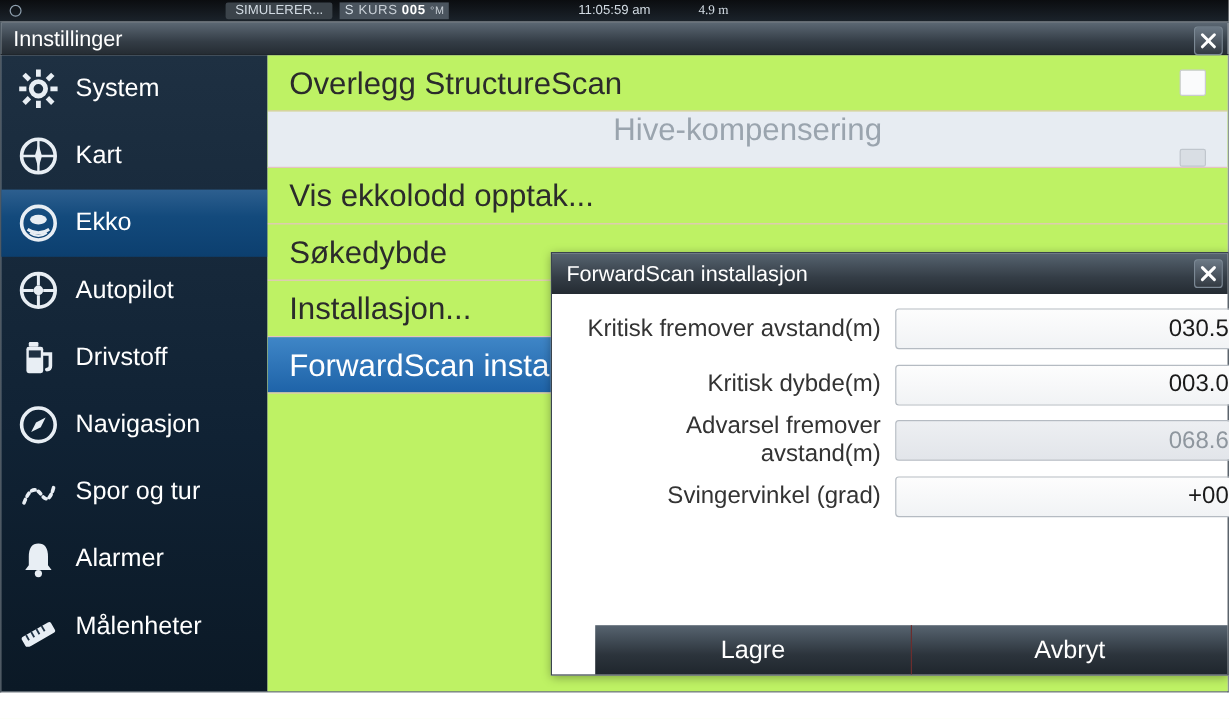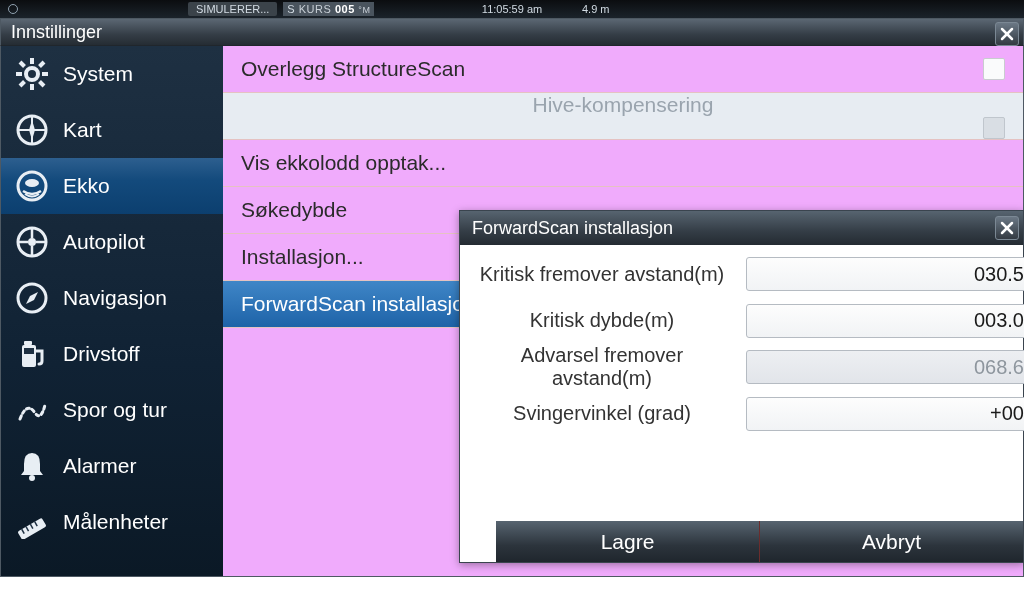--- a/index.html
+++ b/index.html
@@ -14,21 +14,21 @@
       position: relative;
       padding-left: 8px;
     }
     .status-bar .globe { width: 10px; height: 10px; border: 1px solid #8fa0af; border-radius: 50%; margin-right: 170px; position: relative; }
     .status-bar .chip { background: #3b434a; padding: 1px 8px; margin-right: 6px; border-radius: 2px; }
     .status-bar .chip2 { background: #4a545e; padding: 1px 4px; margin-right: 6px; letter-spacing: .5px; }
     .status-bar .kurs-lbl { color:#c8cfd6; }
     .status-bar .kurs-val { font-weight:700; color:#fff; }
     .status-bar .kurs-unit { font-size:9px; color:#c8cfd6; }
     .status-bar .time { position: absolute; left: 50%; transform: translateX(-50%); }
-    .status-bar .depth { position: absolute; left: calc(50% + 70px); }
+    .status-bar .depth { position: absolute; left: calc(50% + 70px); font-family: Liberation Serif, serif; }
 
     
     .settings {
       height: 531px; display: flex; border: 1px solid #4e5963; border-top: none;
     }
     .settings-title {
       height: 28px;
       background: linear-gradient(#5b6773, #343d46 60%, #252c33);
       color: #fff; font-size: 18px; display: flex; align-items: center;
       padding-left: 10px; border: 1px solid #4e5963; border-bottom: 1px solid #20262c;
@@ -55,21 +55,21 @@
       display: flex; align-items: center; gap: 14px;
       height: 56px; padding-left: 14px; cursor: pointer;
     }
     .side-item.active {
       background: linear-gradient(#2d5f8f, #134a7c 40%, #0c3f6f);
     }
     .side-icon { width: 34px; height: 34px; display:flex; align-items:center; justify-content:center; }
     .side-icon svg { width: 34px; height: 34px; }
 
     
-    .main { flex: 1; background: #f0abfc; font-size: 21px; color: #2b2b2b; overflow:hidden; }
+    .main { flex: 1; background: #bef264; font-size: 26px; color: #2b2b2b; overflow:hidden; }
     .row {
       height: 47px; display: flex; align-items: center; padding: 0 18px;
       border-bottom: 1px solid #e5c2c2; position: relative; cursor: pointer;
     }
     .row .chk {
       width: 22px; height: 22px; border: 1px solid #c9ccd0; border-radius: 2px;
       margin-left: auto; background: #fafbfc;
     }
     .row.disabled { background: #e7ecf2; color: #9aa4ae; flex-direction: column; }
     .row.disabled .chk { background: #d9dee4; border-color:#c0c6cd; }
@@ -87,21 +87,21 @@
     .modal-title {
       height: 34px;
       background: linear-gradient(#576470,#343d46 60%, #242b32);
       color: #fff; font-size: 18px; display: flex; align-items: center;
       padding-left: 12px; position: relative;
     }
     .modal-body { flex: 1; padding: 6px 10px 0 10px; font-size: 20px; color:#333; }
     .field-row {
       display: flex; align-items: center; height: 46.5px;
     }
-    .field-row .lbl { flex: 0 0 276px; text-align: center; padding-right: 12px; }
+    .field-row .lbl { flex: 0 0 276px; text-align: right; padding-right: 12px; }
     .field-row input {
       flex: 1; height: 34px; border: 1px solid #b5bbc2; border-radius: 3px;
       background: linear-gradient(#fdfdfd,#f1f3f5);
       font-size: 20px; text-align: right; padding: 0 12px; color:#1a1a1a;
       font-family: inherit;
     }
     .field-row.ro input { background: linear-gradient(#edeff2,#e2e5ea); color:#8e969e; }
     .modal-foot {
       height: 41px; display: flex;
       background: linear-gradient(#576470,#2c343c 60%, #1f262d);
@@ -194,37 +194,37 @@
               <line x1="17" y1="21" x2="17" y2="30"></line>
               <line x1="4" y1="17" x2="13" y2="17"></line>
               <line x1="21" y1="17" x2="30" y2="17"></line>
             </g>
           </svg>
       </span>
       <span>Autopilot</span>
     </div>
     <div class="side-item">
       <span class="side-icon">
-        <svg viewBox="0 0 34 34">
-            <circle cx="17" cy="17" r="14" fill="none" stroke="#e8eef4" stroke-width="3"></circle>
-            <polygon points="23,11 19,19 11,23 15,15" fill="#e8eef4"></polygon>
-          </svg>
-      </span>
-      <span>Navigasjon</span>
-    </div>
-    <div class="side-item">
-      <span class="side-icon">
         <svg viewBox="0 0 34 34" fill="#e8eef4">
             <rect x="7" y="8" width="14" height="22" rx="2"></rect>
             <rect x="9" y="11" width="10" height="6" fill="#1e3042"></rect>
             <path d="M21 14 L27 14 L27 24 Q27 27 24 27" fill="none" stroke="#e8eef4" stroke-width="3" stroke-linecap="round"></path>
             <rect x="9" y="4" width="8" height="4" rx="1"></rect>
           </svg>
       </span>
       <span>Drivstoff</span>
+    </div>
+    <div class="side-item">
+      <span class="side-icon">
+        <svg viewBox="0 0 34 34">
+            <circle cx="17" cy="17" r="14" fill="none" stroke="#e8eef4" stroke-width="3"></circle>
+            <polygon points="23,11 19,19 11,23 15,15" fill="#e8eef4"></polygon>
+          </svg>
+      </span>
+      <span>Navigasjon</span>
     </div>
     <div class="side-item">
       <span class="side-icon">
         <svg viewBox="0 0 34 34">
             <path d="M5 26 Q 12 8 20 20 Q 26 28 30 12" fill="none" stroke="#e8eef4" stroke-width="3" stroke-dasharray="3 3" stroke-linecap="round"></path>
           </svg>
       </span>
       <span>Spor og tur</span>
     </div>
     <div class="side-item">

